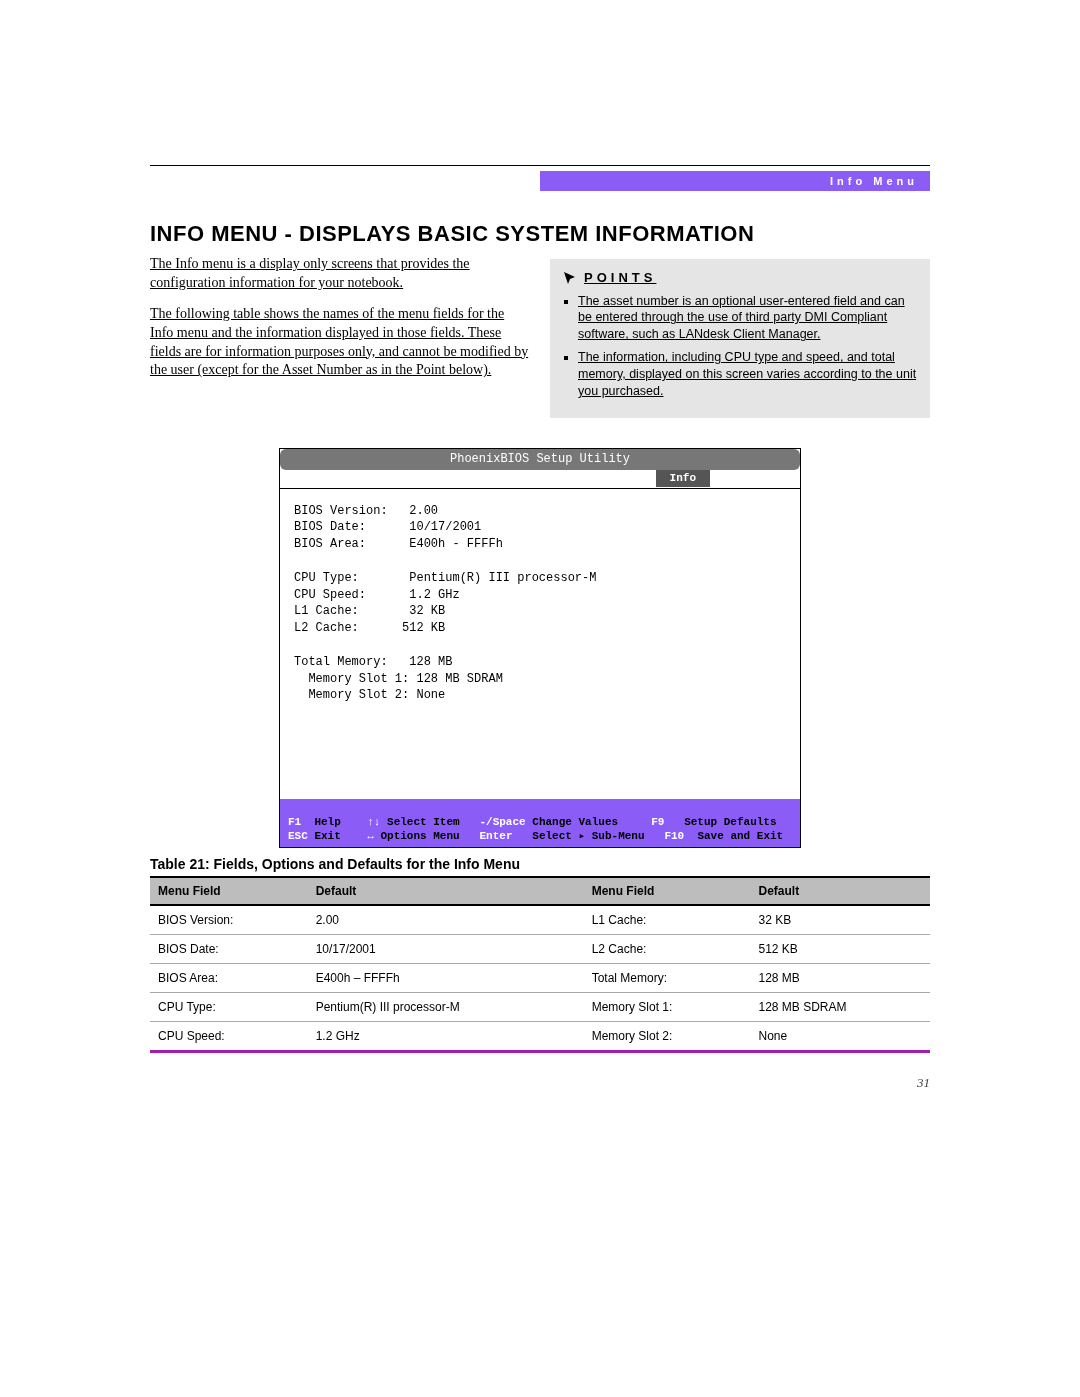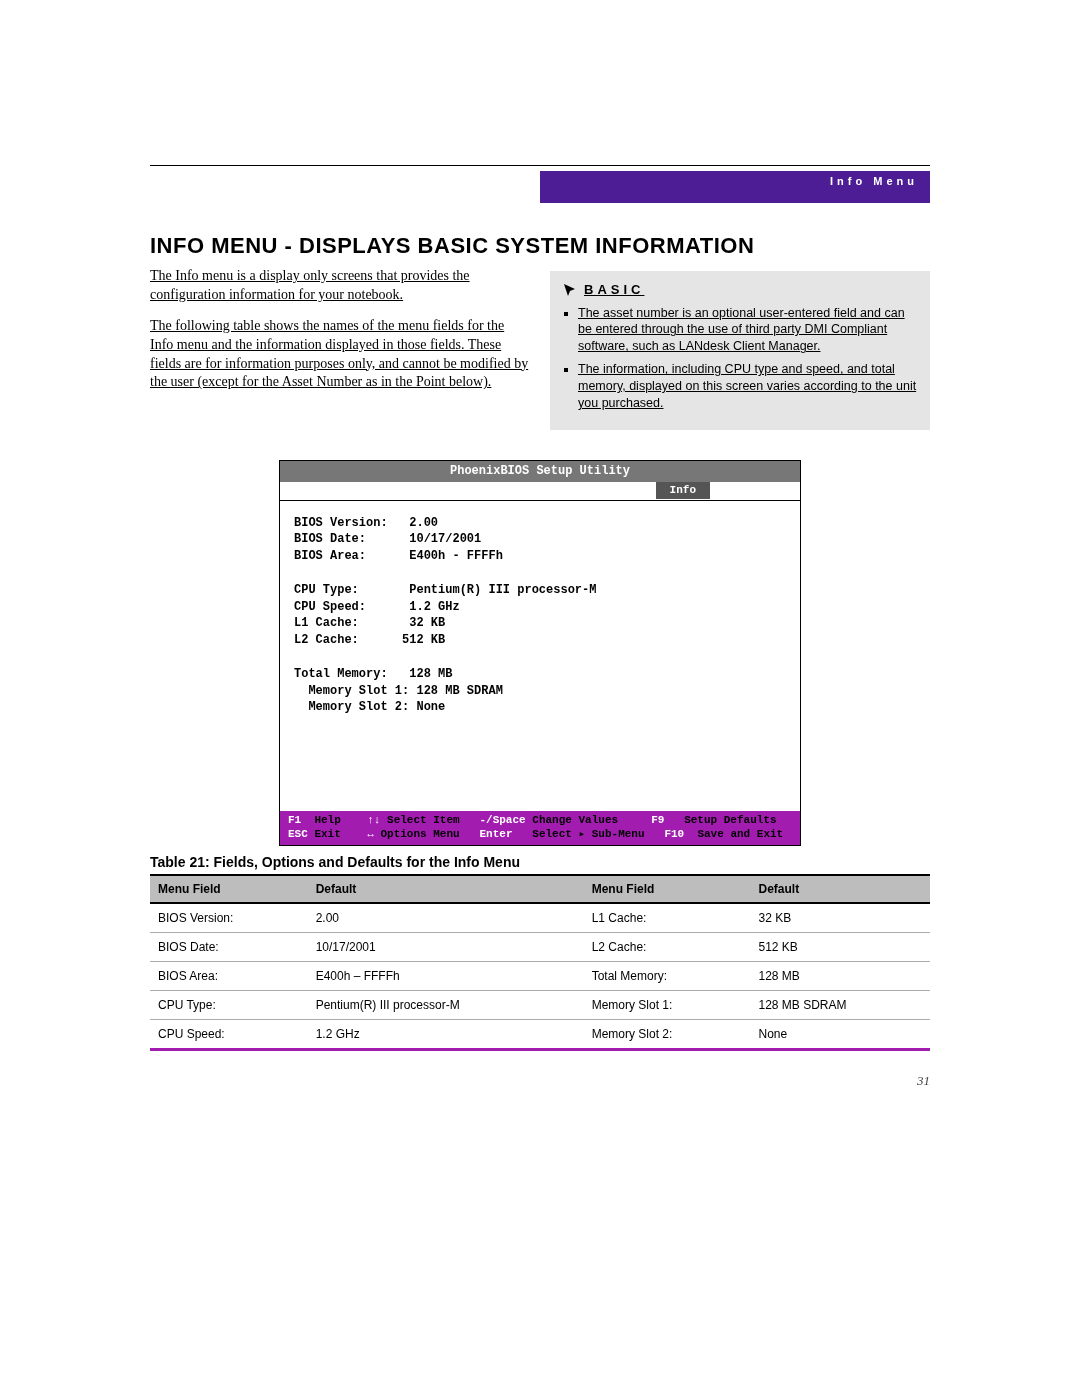--- a/index.html
+++ b/index.html
@@ -13,22 +13,22 @@
   .page {
     padding: 165px 150px 60px 150px;
     position: relative;
     box-sizing: border-box;
   }
   .top-rule {
     border-top: 1px solid #000;
     margin-bottom: 5px;
   }
   .blackbar {
-    background: #4c1d95;
-    height: 32px;
+    background: #8b5cf6;
+    height: 20px;
     margin-left: 50%;
     position: relative;
   }
   .blackbar span {
     position: absolute;
     right: 12px;
     color: #fff;
     font-family: Arial, sans-serif;
     font-weight: bold;
     font-size: 11px;
@@ -79,22 +79,23 @@
     border: 1px solid #000;
     font-family: 'Courier New', monospace;
     font-size: 12px;
     line-height: 1.4;
     background: #fff;
   }
   .bios-title {
     text-align: center;
     background: #777;
     color: #fff;
-    font-weight: bold;
+    font-weight: normal;
     padding: 2px 0;
+    border-radius: 6px;
   }
   .bios-tabs {
     background: #fff;
     height: 18px;
     position: relative;
     border-bottom: 1px solid #000;
   }
   .bios-tab-info {
     position: absolute;
     top: 0;
@@ -107,33 +108,33 @@
     height: 15px;
   }
   .bios-body {
     display: flex;
     height: 310px;
   }
   .bios-main {
     flex: 1;
     padding: 14px 8px 18px 14px;
     white-space: pre;
-    font-weight: bold;
+    font-weight: normal;
   }
   .bios-help {
     width: 155px;
     border-left: 1px solid #000;
     padding: 10px 8px;
     text-align: center;
     font-weight: bold;
   }
   .bios-footer {
-    background: #a21caf;
+    background: #8b5cf6;
     color: #000;
-    padding: 2px 6px 3px 8px;
+    padding: 16px 6px 3px 8px;
     font-size: 11px;
     line-height: 1.35;
     font-weight: bold;
   }
   .bios-footer .wh { color: #fff; }
   .fig-caption {
     text-align: center;
     font-family: Arial, sans-serif;
     font-size: 11px;
     font-weight: bold;
@@ -192,21 +193,21 @@
     <div class="left-col">
       <p>The Info menu is a display only screens that provides the configuration information for your notebook.</p>
       <p>The following table shows the names of the menu fields for the Info menu and the information displayed in those fields. These fields are for information purposes only, and cannot be modified by the user (except for the Asset Number as in the Point below).</p>
     </div>
     <div class="right-col">
       <div class="points-box">
         <div class="points-head">
           <svg width="16" height="16" viewBox="0 0 16 16">
               <path d="M2 2 L6 14 L8 9 L13 7 Z" fill="#000"></path>
             </svg>
-          <span>BASIC</span>
+          <span>POINTS</span>
         </div>
         <ul>
           <li>The asset number is an optional user-entered field and can be entered through the use of third party DMI Compliant software, such as LANdesk Client Manager.</li>
           <li>The information, including CPU type and speed, and total memory, displayed on this screen varies according to the unit you purchased.</li>
         </ul>
       </div>
     </div>
   </div>
 
   <div class="bios-wrap">

